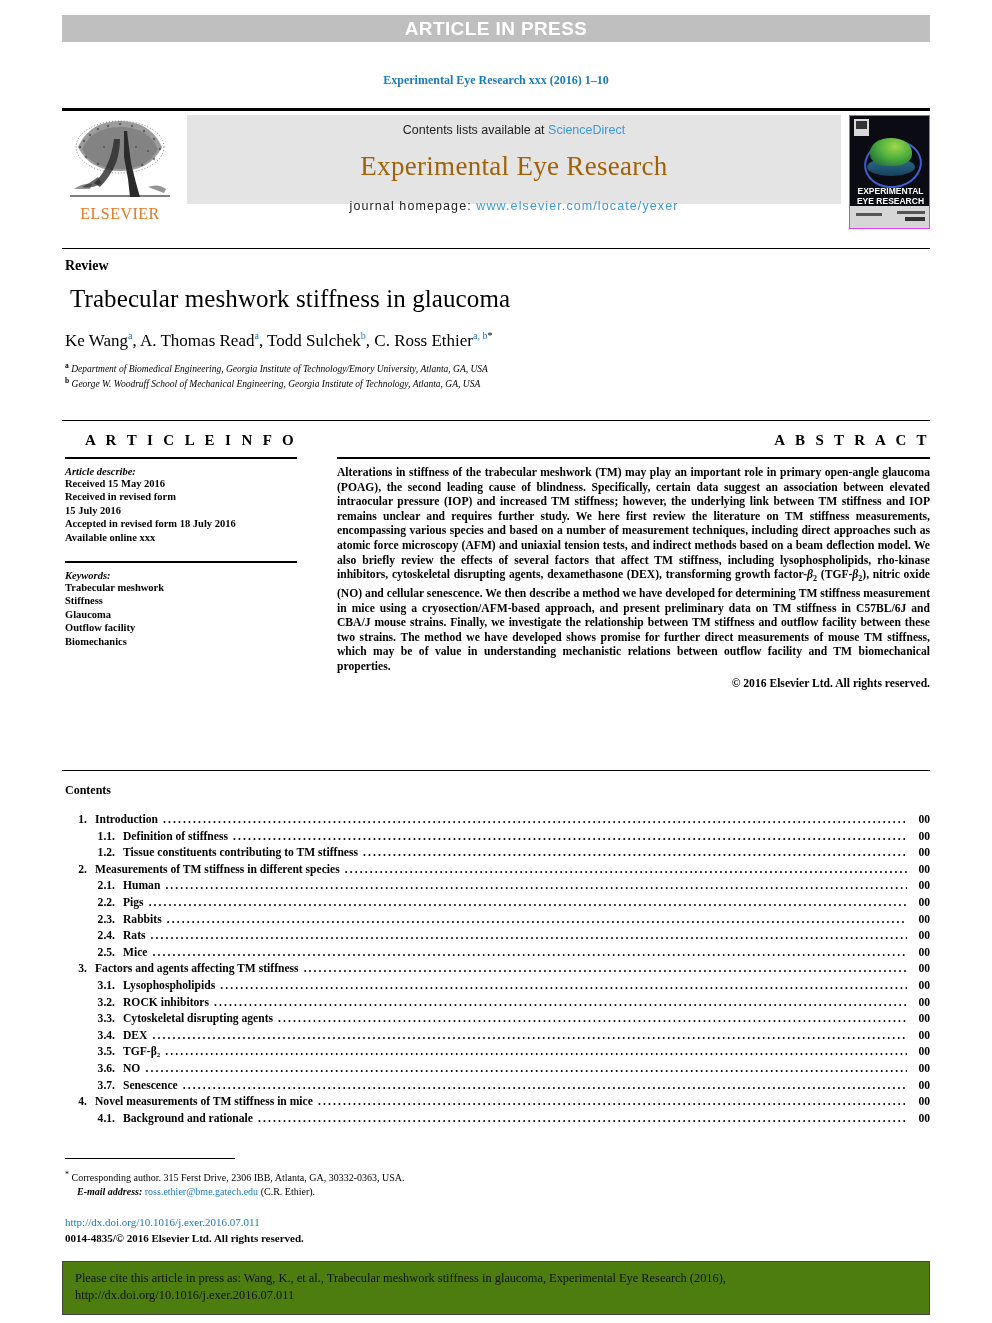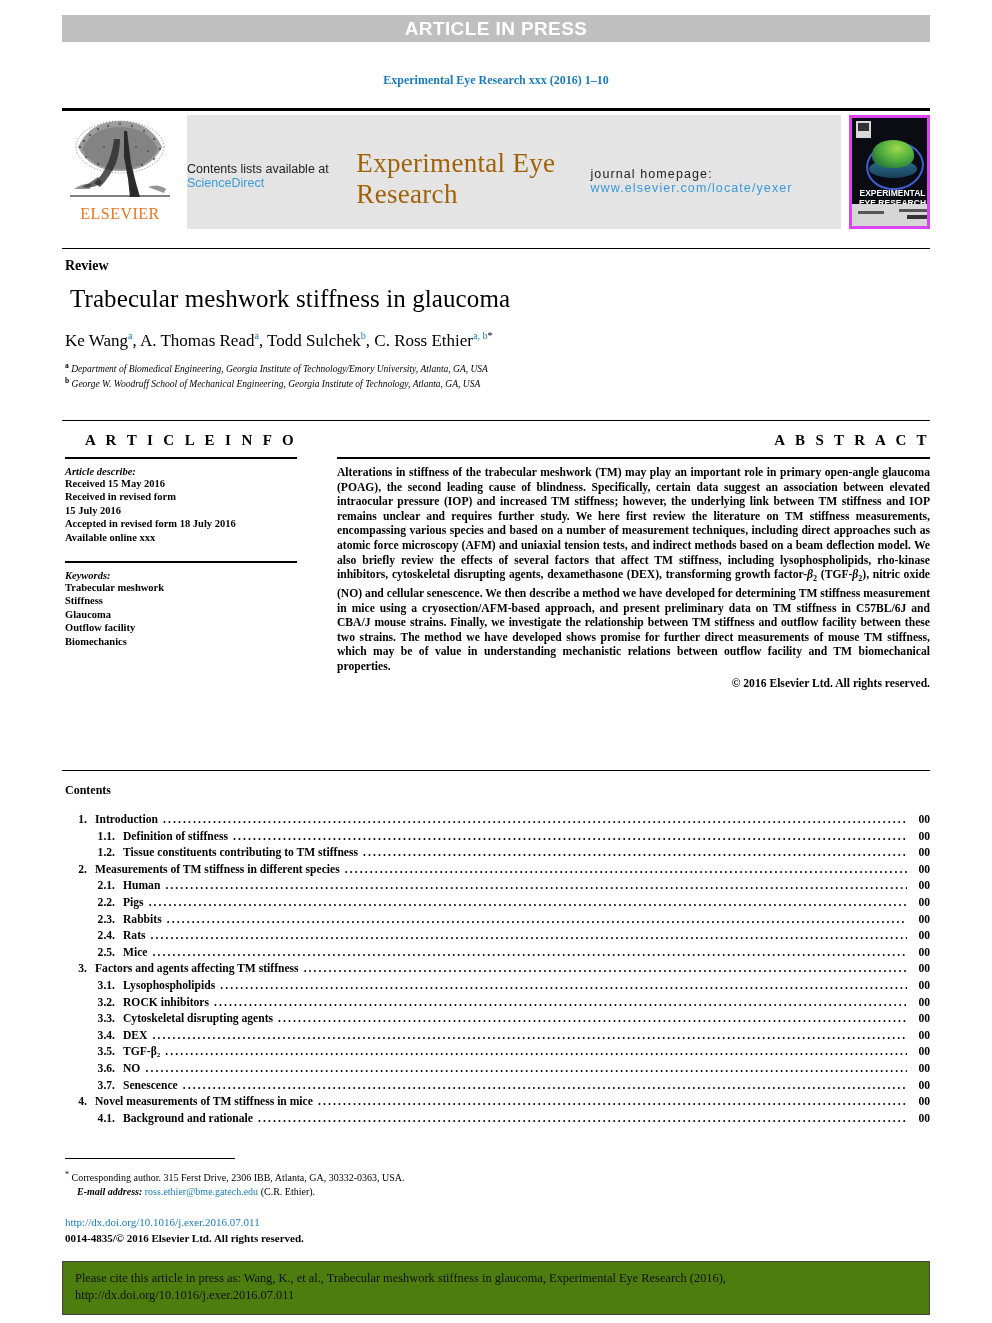--- a/index.html
+++ b/index.html
@@ -85,24 +85,24 @@
     font-family: "Liberation Serif", serif;
     font-size: 16px;
     letter-spacing: 0.5px;
     color: #e87722;
   }
   .journal-band {
     position: absolute;
     left: 125px;
     top: 4px;
     width: 654px;
-    height: 114px;
+    height: 89px;
     background: #e4e4e4;
     display: flex;
-    flex-direction: row;
+    flex-direction: column;
     align-items: center;
   }
   .contents-line {
     margin-top: 8px;
     font-family: "Liberation Sans", sans-serif;
     font-size: 12.5px;
     color: #222;
   }
   .sd-link { color: #3a9ad9; }
   .journal-title {
@@ -122,21 +122,21 @@
   .homepage-url { color: #3a9ad9; letter-spacing: 1.1px; }
 
   .cover-thumb {
     position: absolute;
     left: 787px;
     top: 4px;
     width: 81px;
     height: 114px;
     background: #0b0b14;
     overflow: hidden;
-    border: 3px solid #d946ef;
+    border: 1px solid #d946ef;
     box-sizing: border-box;
   }
   .cover-badge {
     position: absolute; left: 4px; top: 3px;
     width: 15px; height: 17px; background: #d8d8d8;
   }
   .cover-badge:after {
     content: ""; position: absolute; left: 2px; top: 2px;
     width: 11px; height: 8px; background: #333;
   }

